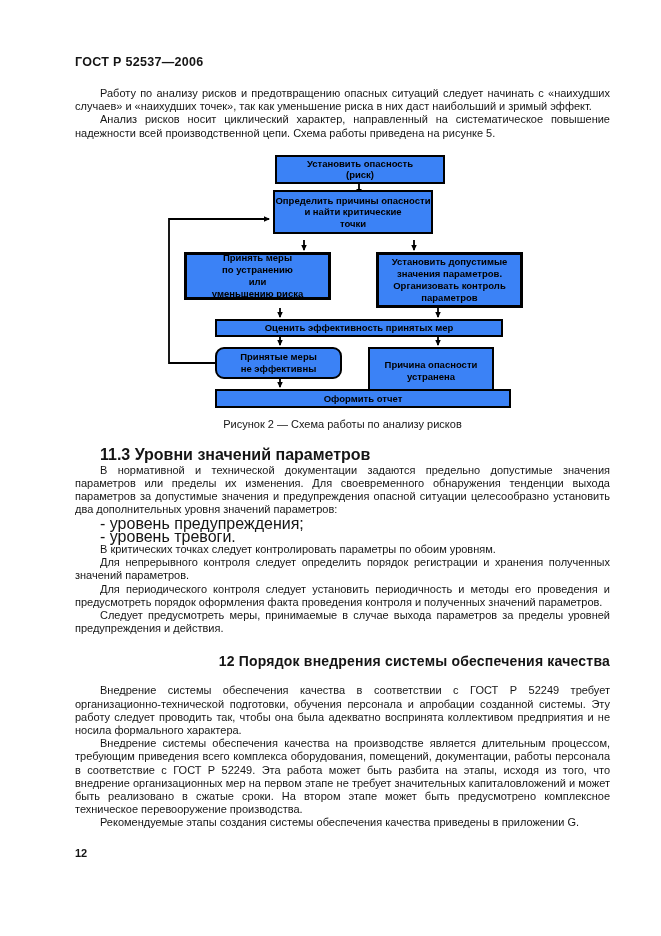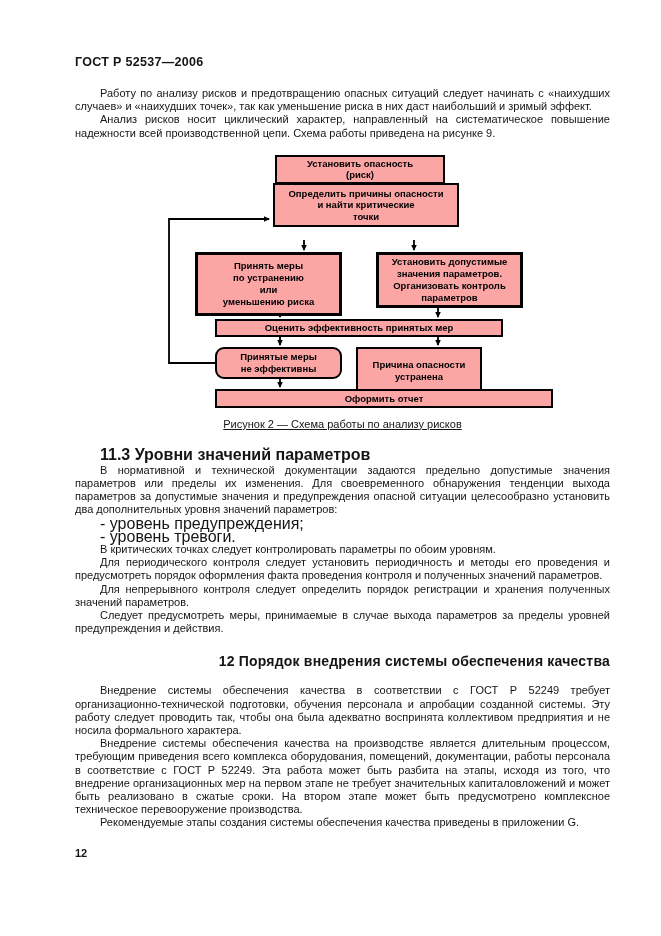--- a/index.html
+++ b/index.html
@@ -10,48 +10,48 @@
   }
   .doc-header{position:absolute;left:75px;top:55px;font-size:12.5px;font-weight:bold;letter-spacing:.3px;}
   .content{position:absolute;left:75px;top:87px;width:535px;}
   p.body{font-size:11px;line-height:13.2px;text-align:justify;text-indent:25px;margin:0;}
   p.list-item{font-size:16px;line-height:13.2px;margin:0;padding-left:25px;}
   .h-sub{font-size:16px;font-weight:bold;margin:16px 0 0 0;text-indent:25px;}
   .h-sec{font-size:14px;font-weight:bold;margin:18px 0 15px 0;text-indent:25px;letter-spacing:.2px;text-align:right;}
   .figure{position:relative;width:661px;height:258px;margin:13px 0 0 -75px;}
   .fc-svg{position:absolute;left:0;top:0;}
   .fc-box{
-    position:absolute;box-sizing:border-box;border:2px solid #000;background:#fca5a5;
+    position:absolute;box-sizing:border-box;border:2px solid #000;background:#3b82f6;
     display:flex;align-items:center;justify-content:center;text-align:center;
     font-size:9.5px;font-weight:bold;line-height:11.5px;white-space:pre-line;color:#000;
   }
   .fc-box.thick{border-width:3px;}
   .fc-b1{left:275px;top:2px;width:170px;height:29px;}
-  .fc-b2{left:273px;top:30px;width:186px;height:44px;}
-  .fc-b3{left:195px;top:99px;width:147px;height:64px;line-height:12px;}
+  .fc-b2{left:273px;top:37px;width:160px;height:44px;}
+  .fc-b3{left:184px;top:99px;width:147px;height:48px;line-height:12px;}
   .fc-b4{left:376px;top:99px;width:147px;height:56px;line-height:12px;}
   .fc-b5{left:215px;top:166px;width:288px;height:18px;}
   .fc-b6{left:215px;top:194px;width:127px;height:32px;border-radius:9px;}
-  .fc-b7{left:356px;top:194px;width:126px;height:48px;}
-  .fc-b8{left:215px;top:236px;width:338px;height:19px;}
-  .fig-caption{font-size:11px;text-align:center;margin:7px 0 0 0;text-indent:0;text-decoration:underline;}
+  .fc-b7{left:368px;top:194px;width:126px;height:48px;}
+  .fc-b8{left:215px;top:236px;width:296px;height:19px;}
+  .fig-caption{font-size:11px;text-align:center;margin:7px 0 0 0;text-indent:0;}
   .page-number{position:absolute;left:75px;top:847px;font-size:11px;font-weight:bold;}
   .mt6{margin-top:6px;}
 </style>
 </head>
 <body>
 
 <div class="page">
 
   <div class="doc-header">ГОСТ Р 52537—2006</div>
 
   <div class="content">
 
     <p class="body">Работу по анализу рисков и предотвращению опасных ситуаций следует начинать с «наихудших случаев» и «наихудших точек», так как уменьшение риска в них даст наибольший и зримый эффект.</p>
-    <p class="body">Анализ рисков носит циклический характер, направленный на систематическое повышение надежности всей производственной цепи. Схема работы приведена на рисунке 9.</p>
+    <p class="body">Анализ рисков носит циклический характер, направленный на систематическое повышение надежности всей производственной цепи. Схема работы приведена на рисунке 5.</p>
 
     <div class="figure">
       <svg class="fc-svg" width="661" height="258" viewBox="0 0 661 258">
         <defs>
           <marker id="arr" markerWidth="7" markerHeight="7" refX="5.5" refY="3" orient="auto" markerUnits="userSpaceOnUse">
             <path d="M0,0 L6.5,3 L0,6 Z" fill="#000"></path>
           </marker>
         </defs>
         <g stroke="#000" stroke-width="1.8" fill="none">
           <line x1="359" y1="31" x2="359" y2="41" marker-end="url(#arr)"></line>
@@ -87,22 +87,22 @@
       <div class="fc-box fc-b8">Оформить отчет</div>
     </div>
 
     <p class="fig-caption">Рисунок 2 — Схема работы по анализу рисков</p>
 
     <p class="h-sub">11.3 Уровни значений параметров</p>
     <p class="body">В нормативной и технической документации задаются предельно допустимые значения параметров или пределы их изменения. Для своевременного обнаружения тенденции выхода параметров за допустимые значения и предупреждения опасной ситуации целесообразно установить два дополнительных уровня значений параметров:</p>
     <p class="list-item">- уровень предупреждения;</p>
     <p class="list-item">- уровень тревоги.</p>
     <p class="body">В критических точках следует контролировать параметры по обоим уровням.</p>
+    <p class="body">Для непрерывного контроля следует определить порядок регистрации и хранения полученных значений параметров.</p>
     <p class="body">Для периодического контроля следует установить периодичность и методы его проведения и предусмотреть порядок оформления факта проведения контроля и полученных значений параметров.</p>
-    <p class="body">Для непрерывного контроля следует определить порядок регистрации и хранения полученных значений параметров.</p>
     <p class="body">Следует предусмотреть меры, принимаемые в случае выхода параметров за пределы уровней предупреждения и действия.</p>
 
     <p class="h-sec">12 Порядок внедрения системы обеспечения качества</p>
     <p class="body">Внедрение системы обеспечения качества в соответствии с ГОСТ Р 52249 требует организационно-технической подготовки, обучения персонала и апробации созданной системы. Эту работу следует проводить так, чтобы она была адекватно воспринята коллективом предприятия и не носила формального характера.</p>
     <p class="body mt6">Внедрение системы обеспечения качества на производстве является длительным процессом, требующим приведения всего комплекса оборудования, помещений, документации, работы персонала в соответствие с ГОСТ Р 52249. Эта работа может быть разбита на этапы, исходя из того, что внедрение организационных мер на первом этапе не требует значительных капиталовложений и может быть реализовано в сжатые сроки. На втором этапе может быть предусмотрено комплексное техническое перевооружение производства.</p>
     <p class="body">Рекомендуемые этапы создания системы обеспечения качества приведены в приложении G.</p>
 
   </div>
 
   <div class="page-number">12</div>

